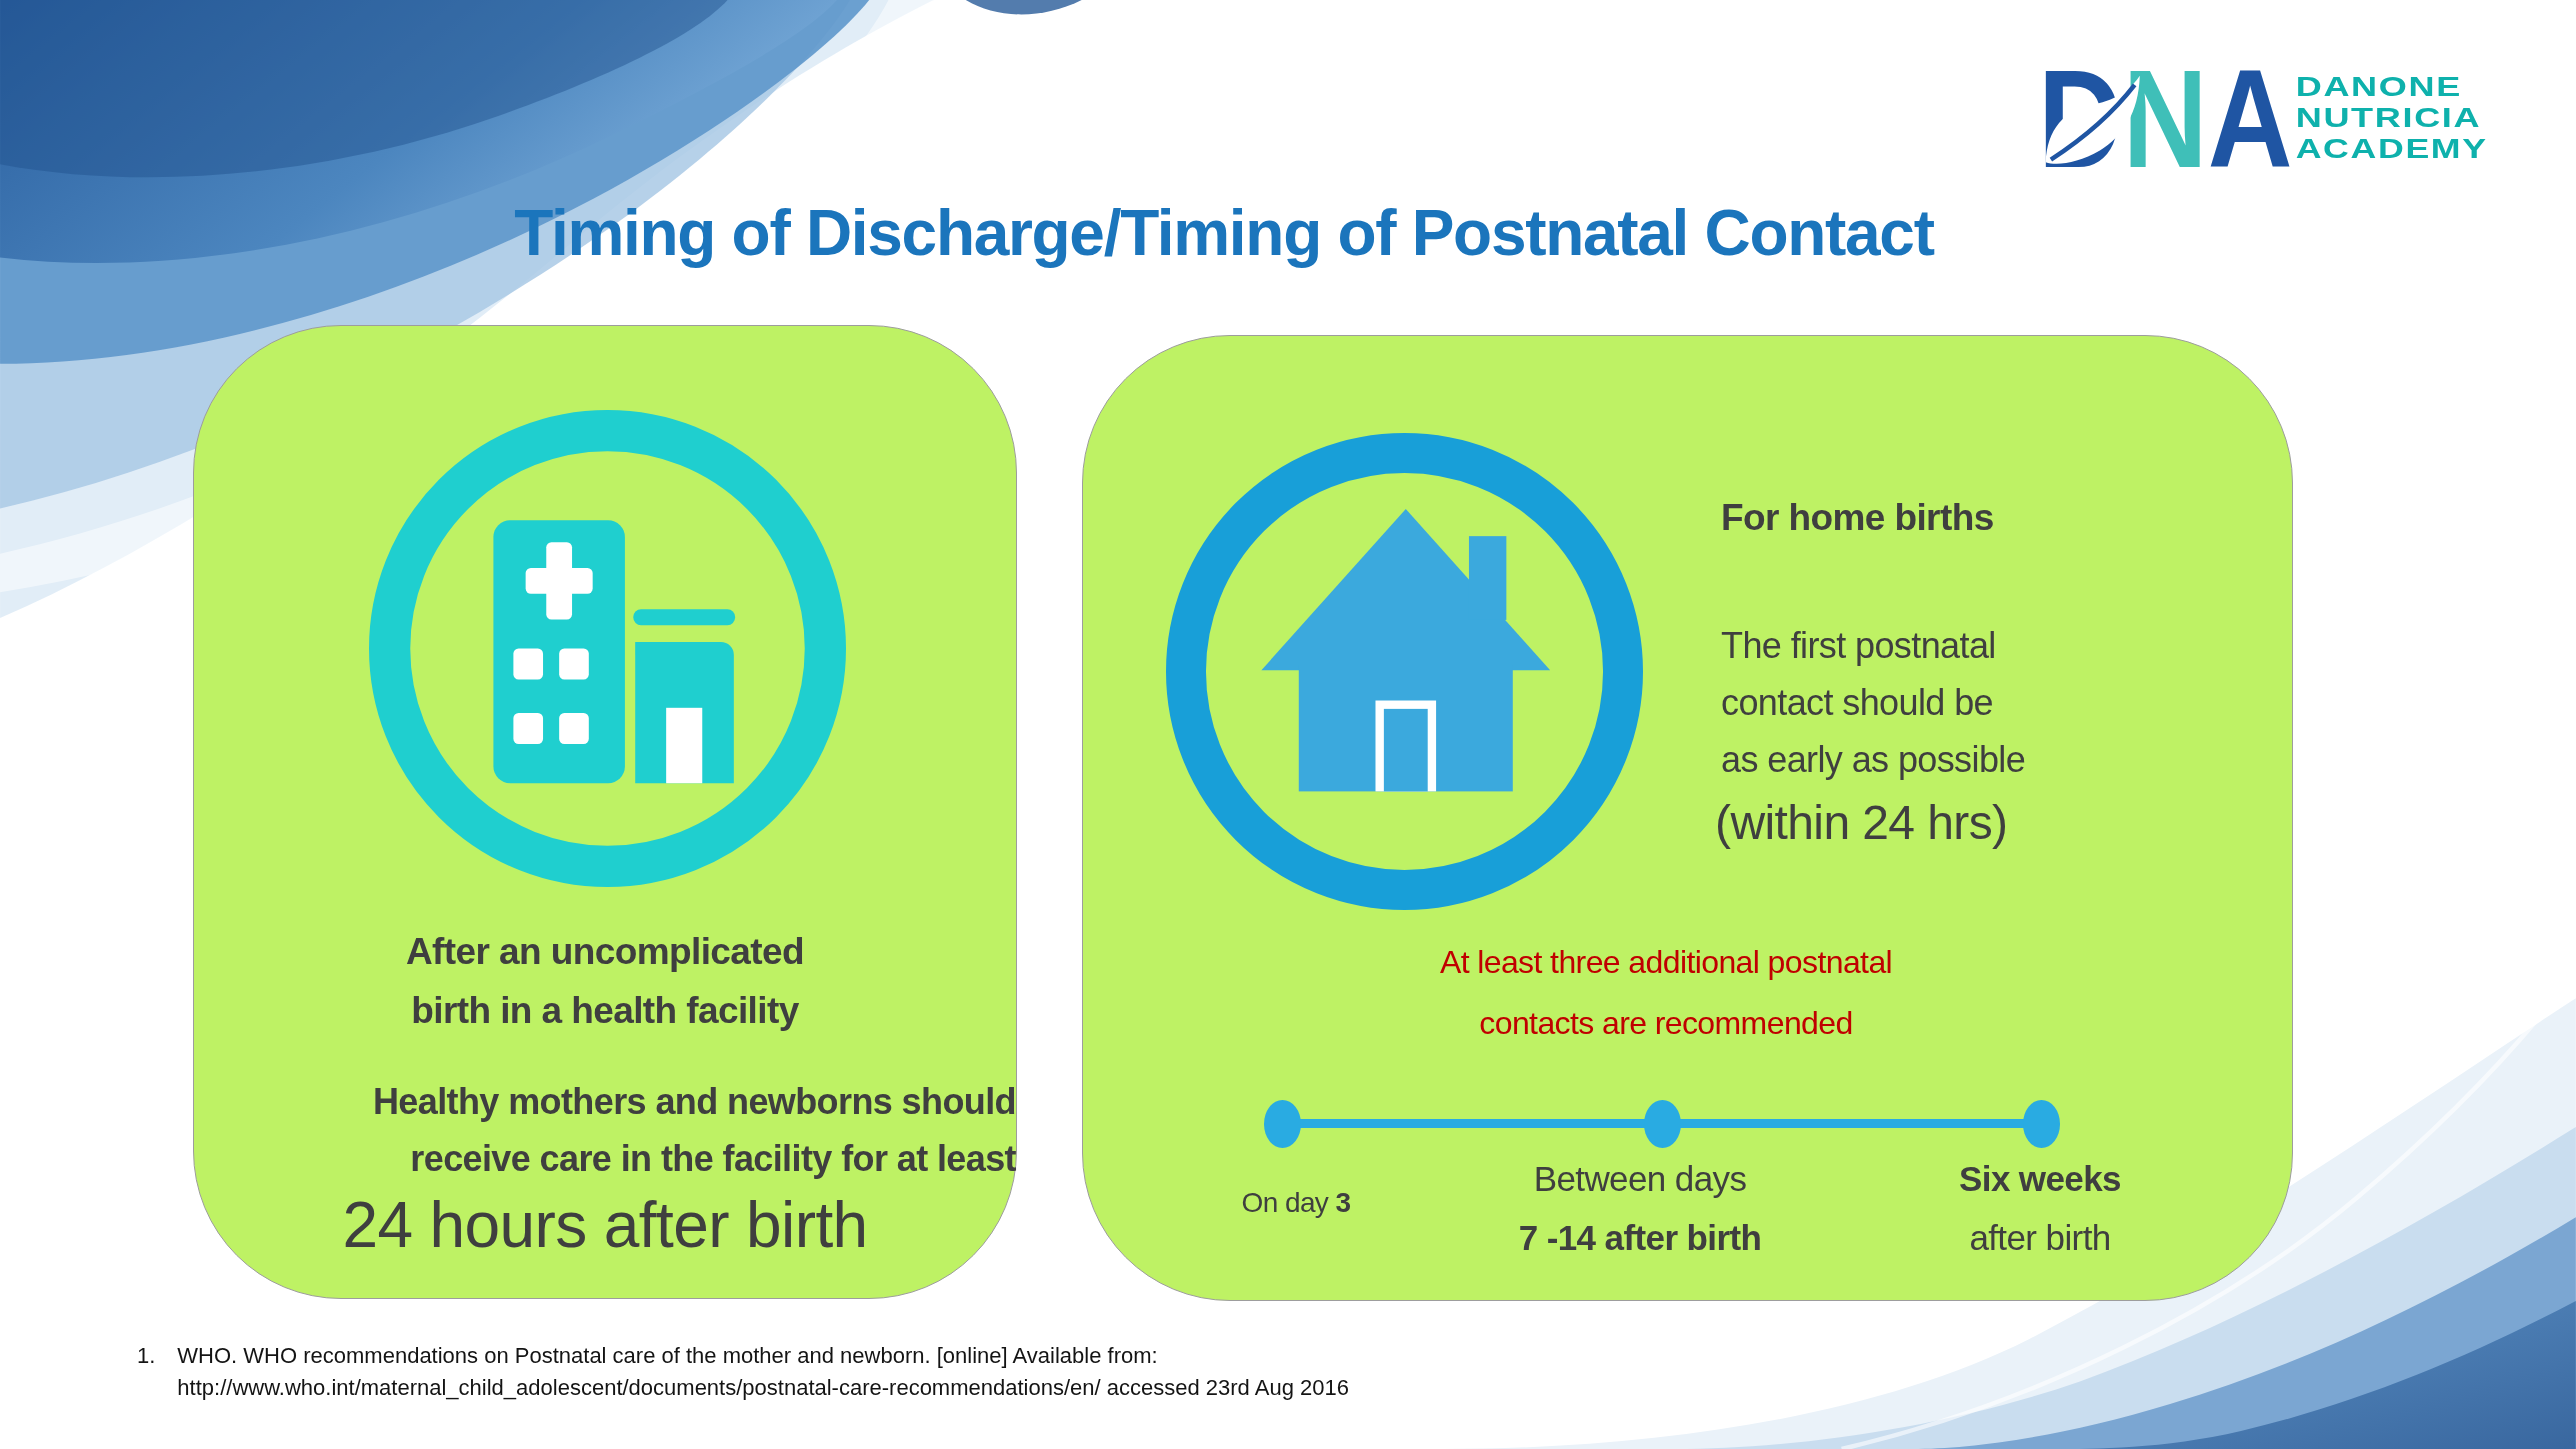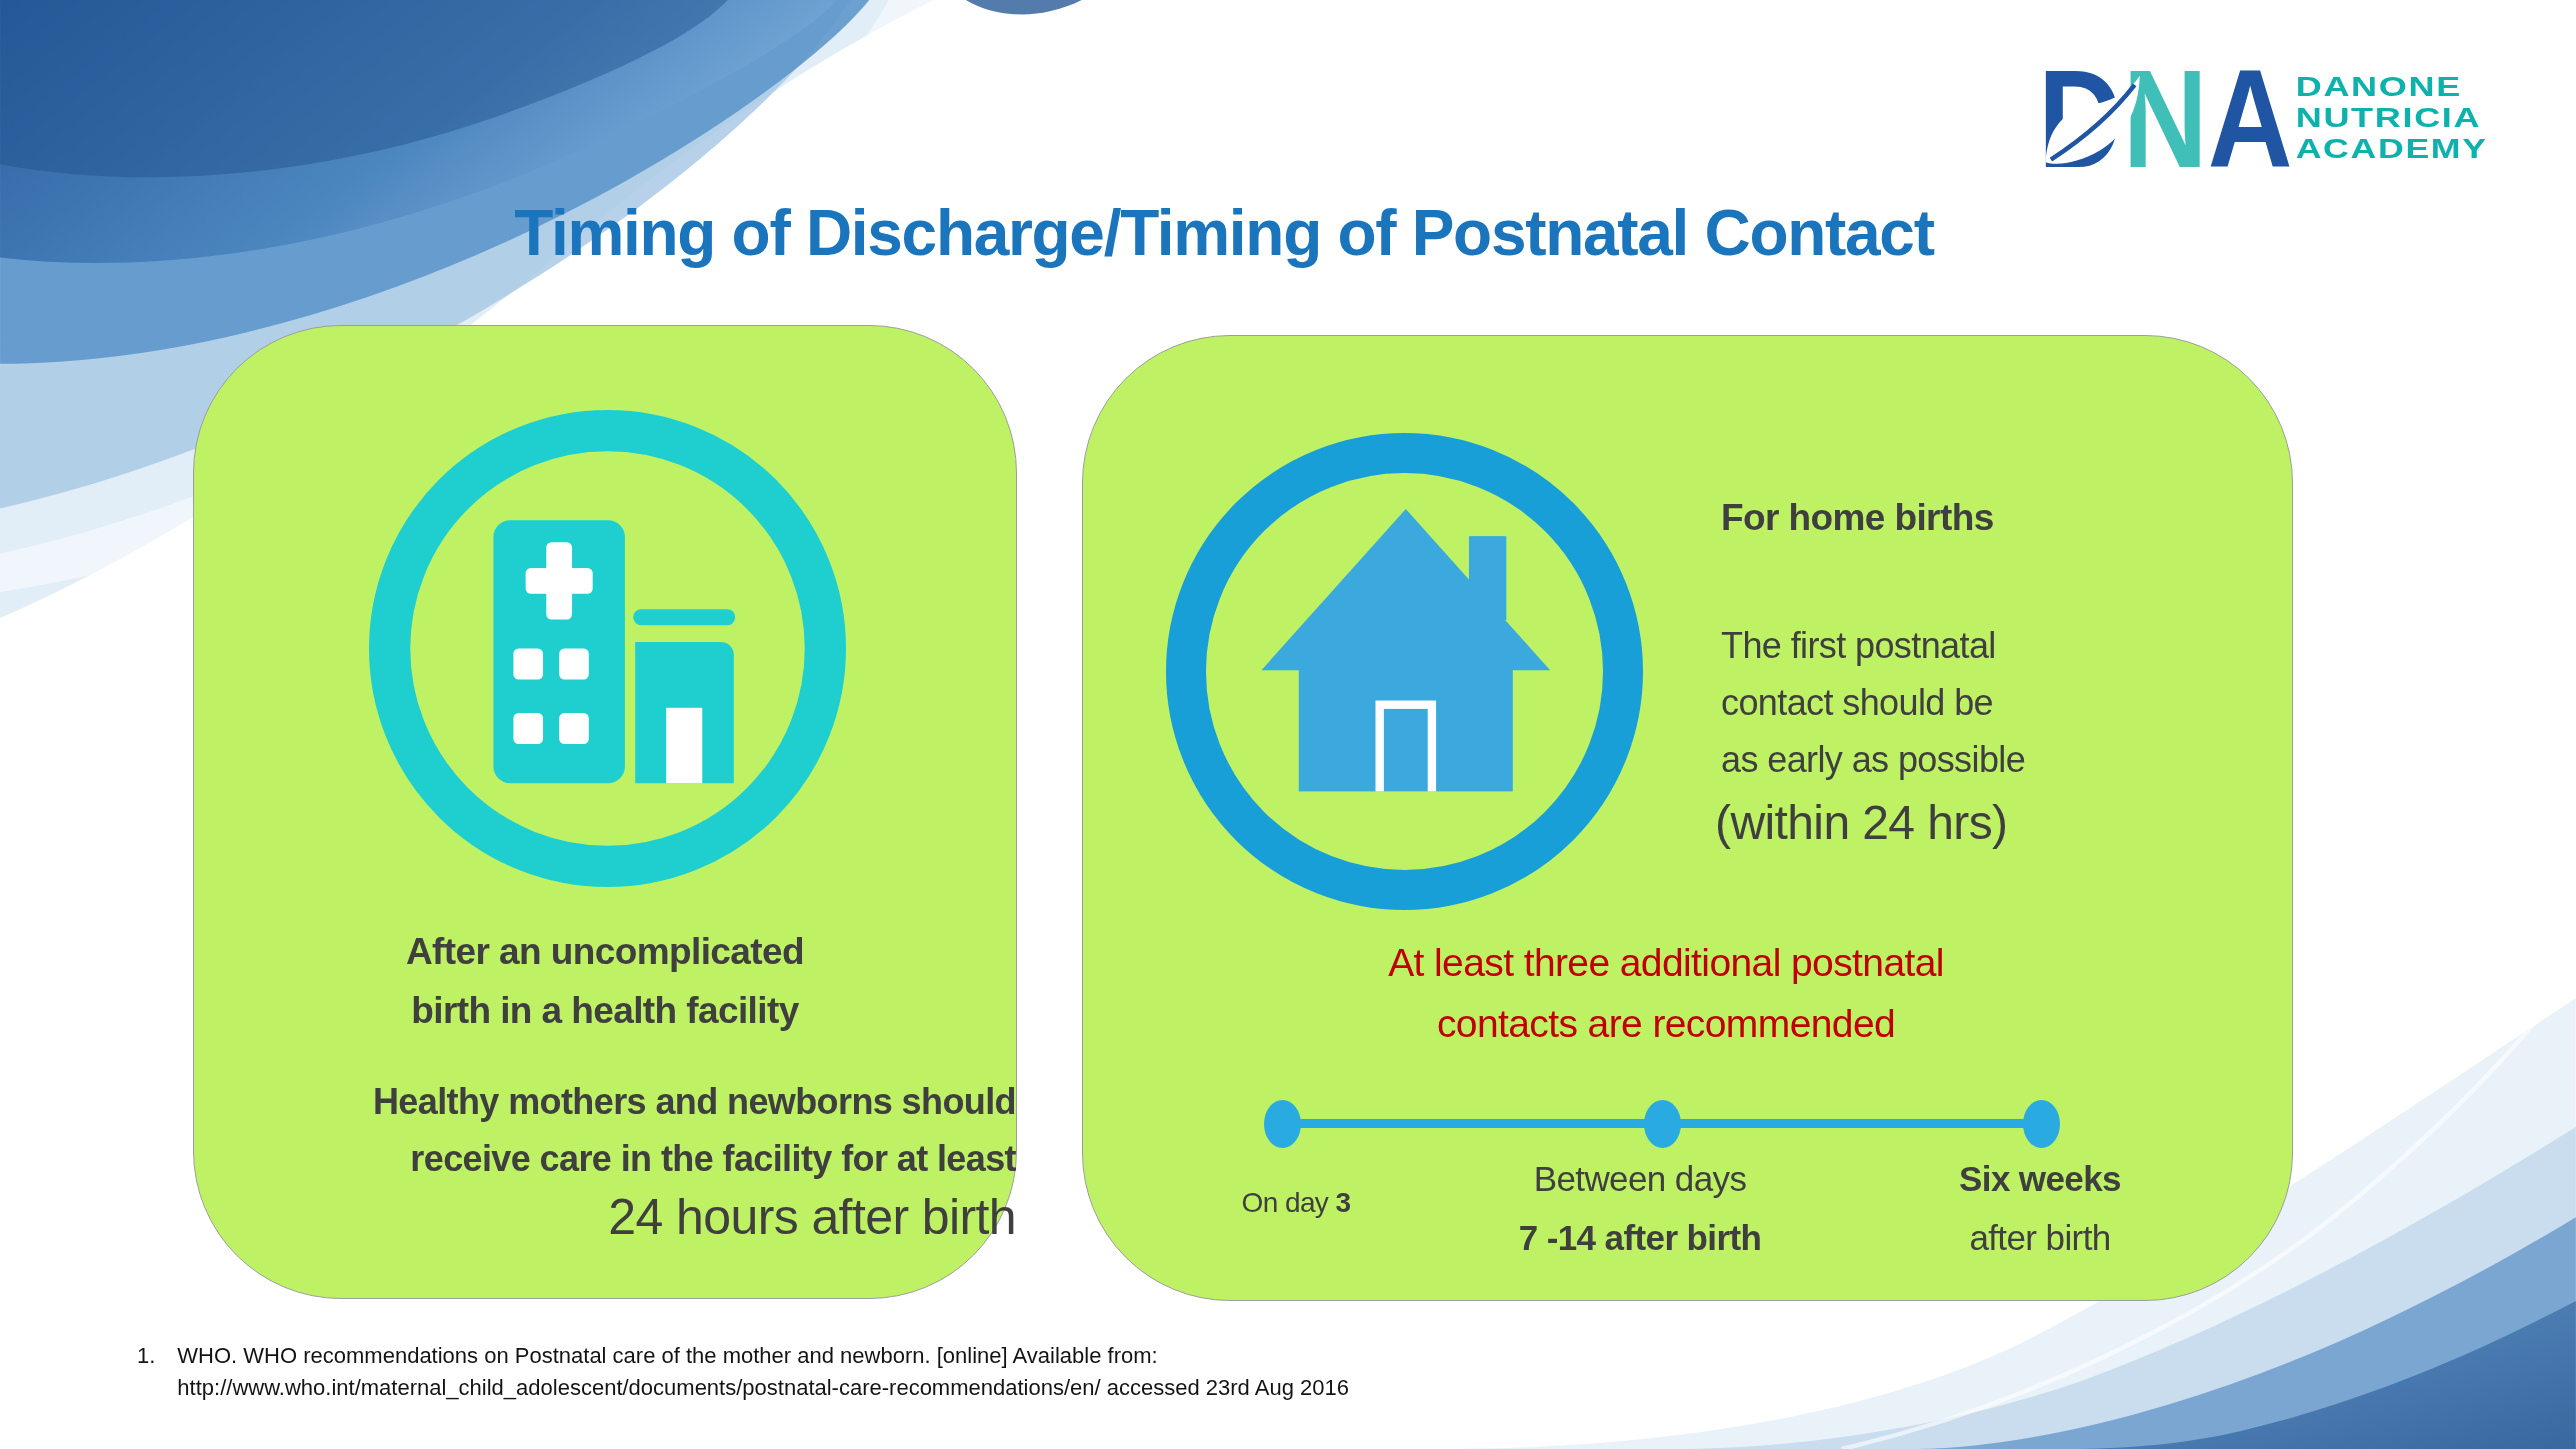--- a/index.html
+++ b/index.html
@@ -18,27 +18,27 @@
   .card{position:absolute;background:#bef264;border:1.9px solid var(--card-border,#9D9D9D);
         border-radius:148px;box-sizing:border-box;}
   .card-left{left:193px;top:325px;width:824px;height:974px;}
   .card-right{left:1082px;top:335px;width:1211px;height:966px;}
   .badge-left{position:absolute;left:175px;top:84px;}
   .badge-right{position:absolute;left:83px;top:97px;}
   .lc-heading{position:absolute;left:0;right:0;top:596px;text-align:center;
               font-size:37px;font-weight:bold;line-height:59px;letter-spacing:-0.6px;}
   .lc-body{position:absolute;left:0;right:0;top:747px;text-align:right;
            font-size:36px;line-height:57px;letter-spacing:-0.6px;font-weight:bold;}
-  .lc-emph{position:absolute;left:0;right:0;top:862px;text-align:right;
-           font-size:50px;letter-spacing:-0.6px;}
+  .lc-emph{position:absolute;left:0;right:0;top:862px;text-align:center;
+           font-size:64px;letter-spacing:-0.6px;}
   .rc-heading{position:absolute;left:638px;top:161px;font-size:37px;font-weight:bold;letter-spacing:-0.6px;}
   .rc-body{position:absolute;left:638px;top:281px;font-size:36px;line-height:57px;letter-spacing:-0.6px;}
   .rc-emph{position:absolute;left:632px;top:459px;font-size:48px;letter-spacing:-0.6px;}
   .rc-alert{position:absolute;left:0;width:1166px;top:596px;text-align:center;
-            font-size:39px;line-height:61px;letter-spacing:-0.6px;color:var(--alert-red,#C00000);}
+            font-size:32px;line-height:61px;letter-spacing:-0.6px;color:var(--alert-red,#C00000);}
   .tl-line{position:absolute;left:200px;top:783px;width:759px;height:9px;
            background:var(--timeline-blue,#29ABE2);}
   .tl-dot{position:absolute;width:37px;height:48px;border-radius:50%;
           background:var(--timeline-blue,#29ABE2);top:764px;}
   .tl-dot.d1{left:181px;} .tl-dot.d2{left:561px;} .tl-dot.d3{left:940px;}
   .tl-label{position:absolute;text-align:center;font-size:35px;line-height:59px;letter-spacing:-0.6px;}
   .tl-label.l1{left:84px;width:258px;top:837px;font-size:28px;}
   .tl-label.l2{left:396px;width:322px;top:813px;}
   .tl-label.l3{left:828px;width:258px;top:813px;}
   .b{font-weight:bold;}

